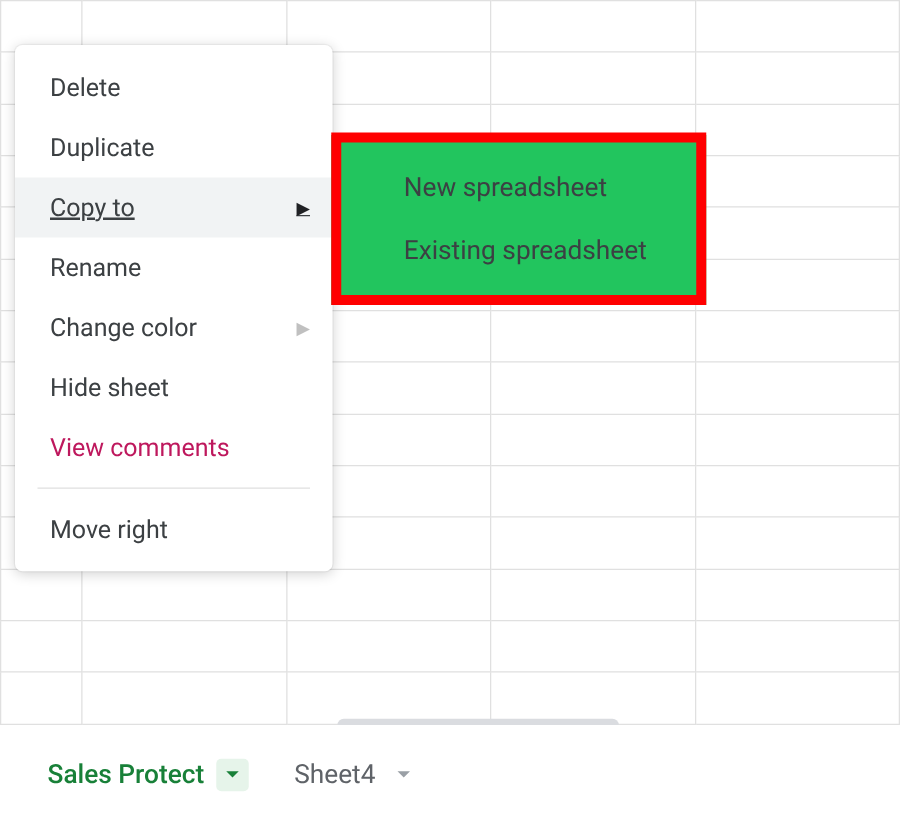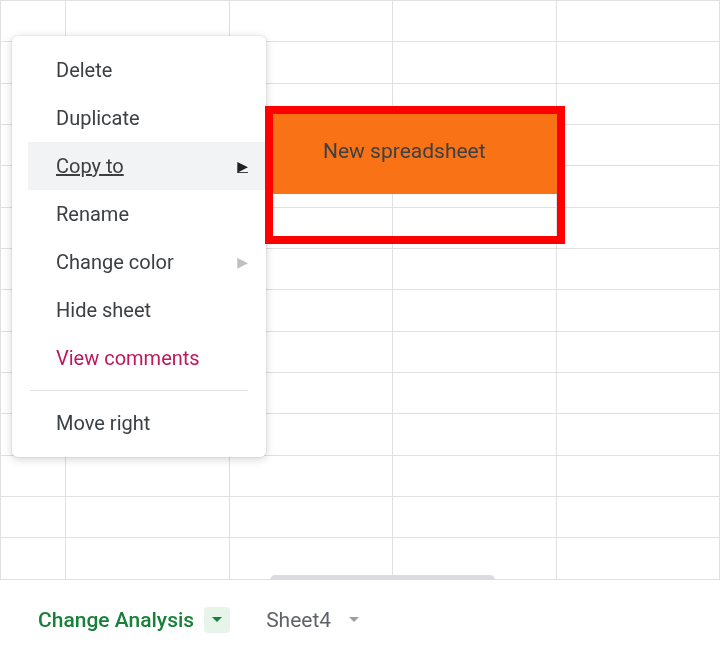--- a/index.html
+++ b/index.html
@@ -44,21 +44,20 @@
     }
     .menu-item {
       display: flex;
       align-items: center;
       justify-content: space-between;
       height: 48px;
       padding: 0 18px 0 28px;
       font-size: 20px;
       color: #3c4043;
       cursor: pointer;
-      margin-left: 16px;
     }
     .menu-item.hovered {
       background: #f1f3f4;
       text-decoration: underline;
     }
     .menu-item.disabled {
       color: #be185d;
       cursor: default;
     }
     .menu-item .arrow {
@@ -70,21 +69,21 @@
     .menu-separator {
       height: 1px;
       background: #e0e0e0;
       margin: 8px 18px 8px 18px;
     }
     .submenu {
       position: absolute;
       top: 108px;
       left: 265px;
       width: 300px;
-      background: #f97316;
+      background: #22c55e;
       padding: 18px 0;
       z-index: 11;
     }
     .submenu-item {
       display: flex;
       align-items: center;
       height: 50px;
       padding: 0 40px 0 58px;
       font-size: 21px;
       color: #3c4043;
@@ -286,29 +285,32 @@
   <div class="menu-separator"></div>
   <div class="menu-item">
     <span>Move right</span>
   </div>
 </div>
 
 <div class="submenu">
   <div class="submenu-item">
     <span>New spreadsheet</span>
   </div>
+  <div class="submenu-item">
+    <span>Existing spreadsheet</span>
+  </div>
 </div>
 
 <div class="highlight-box"></div>
 
 <div class="scroll-indicator"></div>
 
 <div class="tab-bar">
   <div class="tab active">
-    <span>Change Analysis</span>
+    <span>Sales Protect</span>
     <span class="dropdown">
       <svg viewBox="0 0 12 8">
           <path d="M1 1 L6 6 L11 1 Z"></path>
         </svg>
     </span>
   </div>
   <div class="tab">
     <span>Sheet4</span>
     <span class="dropdown">
       <svg viewBox="0 0 12 8">

